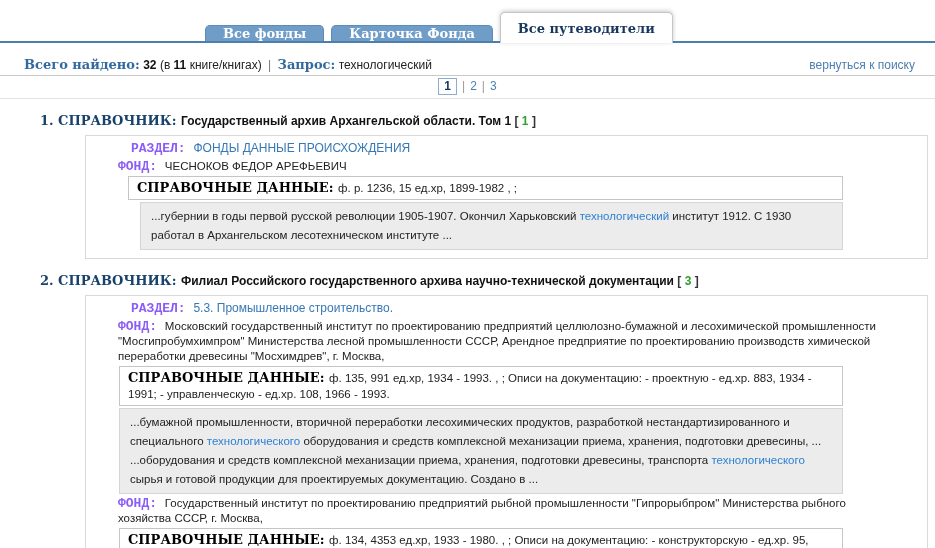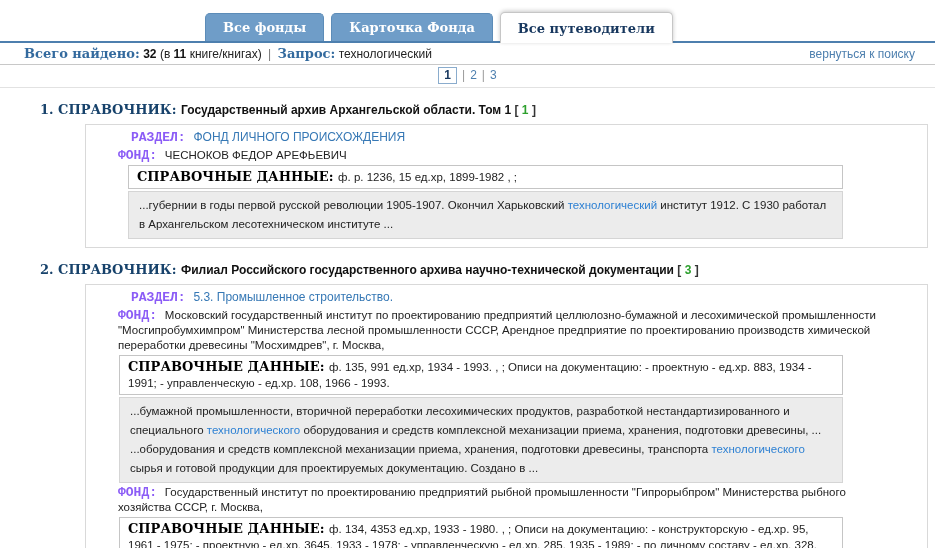--- a/index.html
+++ b/index.html
@@ -9,38 +9,38 @@
     font-family:"Liberation Sans", sans-serif; color:#222;
   }
   
   .tabbar {
     display:flex; align-items:flex-end;
     padding:12px 0 0 205px;
     border-bottom:2px solid #4d7fae;
     position:relative;
   }
   .tab {
-    display:flex; align-items:center; height:28px;
+    display:flex; align-items:center; height:16px;
     padding:0 17px; margin-right:7px;
     background:#6f9dc8; color:#fff;
     border:1px solid #5c8cb8; border-bottom:none;
     border-radius:5px 5px 0 0;
     font-family:"DejaVu Serif", serif; font-weight:bold; font-size:13px;
     cursor:pointer; white-space:nowrap;
   }
   .tab.active {
     background:#fff; color:#17375e;
     border-color:#c6c6c6;
     height:31px; margin-bottom:-2px; z-index:2;
     box-shadow:0 -1px 4px rgba(0,0,0,.22);
   }
   
   .hdr {
     display:flex; justify-content:space-between; align-items:center;
-    padding:3px 20px 3px 24px;
+    padding:14px 20px 3px 24px;
     border-bottom:1px solid #c8c8c8;
     font-size:12px;
   }
   .lbl { font-family:"DejaVu Serif", serif; font-weight:bold; color:#336a9e; font-size:13px; }
   .hdr b { color:#111; }
   .plain { color:#222; }
   .sep { color:#777; padding:0 3px; }
   .back { color:#4d7fae; font-size:12px; text-decoration:none; cursor:pointer; }
   
   .pager {
@@ -79,21 +79,21 @@
     padding:3px 8px; font-size:11.5px; line-height:16px;
   }
   .deep .databox { margin-left:42px; }
   .dlbl { font-family:"DejaVu Serif", serif; font-weight:bold; color:#000000; font-size:13px; }
   .dval { color:#222; }
   .excerpt {
     margin:2px 84px 2px 33px;
     background:#ececec; border:1px solid #d5d5d5;
     padding:4px 10px; font-size:11.5px; line-height:19px; color:#222;
   }
-  .deep .excerpt { margin-left:42px; }
+  .deep .excerpt { margin-left:54px; }
   .hl { color:#2d80d3; }
 </style>
 </head>
 <body>
 
 <div class="page">
 
   <div class="tabbar" id="tabbar">
       <div class="tab">Все фонды</div>
       <div class="tab">Карточка Фонда</div>
@@ -112,21 +112,21 @@
       <span class="plain">технологический</span>
     </div>
     <a class="back">вернуться к поиску</a>
   </div>
 
   <div class="pager" id="pager"><span class="cur">1</span><span class="psep">|</span><a class="plink">2</a><span class="psep">|</span><a class="plink">3</a></div>
 
   <div id="results">
       <div class="res-head"><span class="res-num">1. </span><span class="res-type">СПРАВОЧНИК: </span><span class="res-title">Государственный архив Архангельской области. Том 1</span><span class="bracket"> [ </span><span class="count">1</span><span class="bracket"> ]</span></div>
       <div class="res-box deep">
-        <div class="razdel"><span class="lbl2">РАЗДЕЛ: </span><a class="rlink">ФОНД ЛИЧНОГО ПРОИСХОЖДЕНИЯ</a></div>
+        <div class="razdel"><span class="lbl2">РАЗДЕЛ: </span><a class="rlink">ФОНДЫ ДАННЫЕ ПРОИСХОЖДЕНИЯ</a></div>
         <div class="fond-line"><span class="lbl2">ФОНД: </span><span class="fond-text">ЧЕСНОКОВ ФЕДОР АРЕФЬЕВИЧ</span></div>
         <div class="databox"><span class="dlbl">СПРАВОЧНЫЕ ДАННЫЕ: </span><span class="dval">ф. р. 1236, 15 ед.хр, 1899-1982 , ;</span></div>
         <div class="excerpt">
           <div class="ex-line"><span>...губернии в годы первой русской революции 1905-1907. Окончил Харьковский </span><span class="hl">технологический</span><span> институт 1912. С 1930 работал в Архангельском лесотехническом институте ...</span></div>
         </div>
       </div>
       <div class="res-head"><span class="res-num">2. </span><span class="res-type">СПРАВОЧНИК: </span><span class="res-title">Филиал Российского государственного архива научно-технической документации</span><span class="bracket"> [ </span><span class="count">3</span><span class="bracket"> ]</span></div>
       <div class="res-box">
         <div class="razdel"><span class="lbl2">РАЗДЕЛ: </span><a class="rlink">5.3. Промышленное строительство.</a></div>
         <div class="fond-line"><span class="lbl2">ФОНД: </span><span class="fond-text">Московский государственный институт по проектированию предприятий целлюлозно-бумажной и лесохимической промышленности "Мосгипробумхимпром" Министерства лесной промышленности СССР, Арендное предприятие по проектированию производств химической переработки древесины "Мосхимдрев", г. Москва,</span></div>

